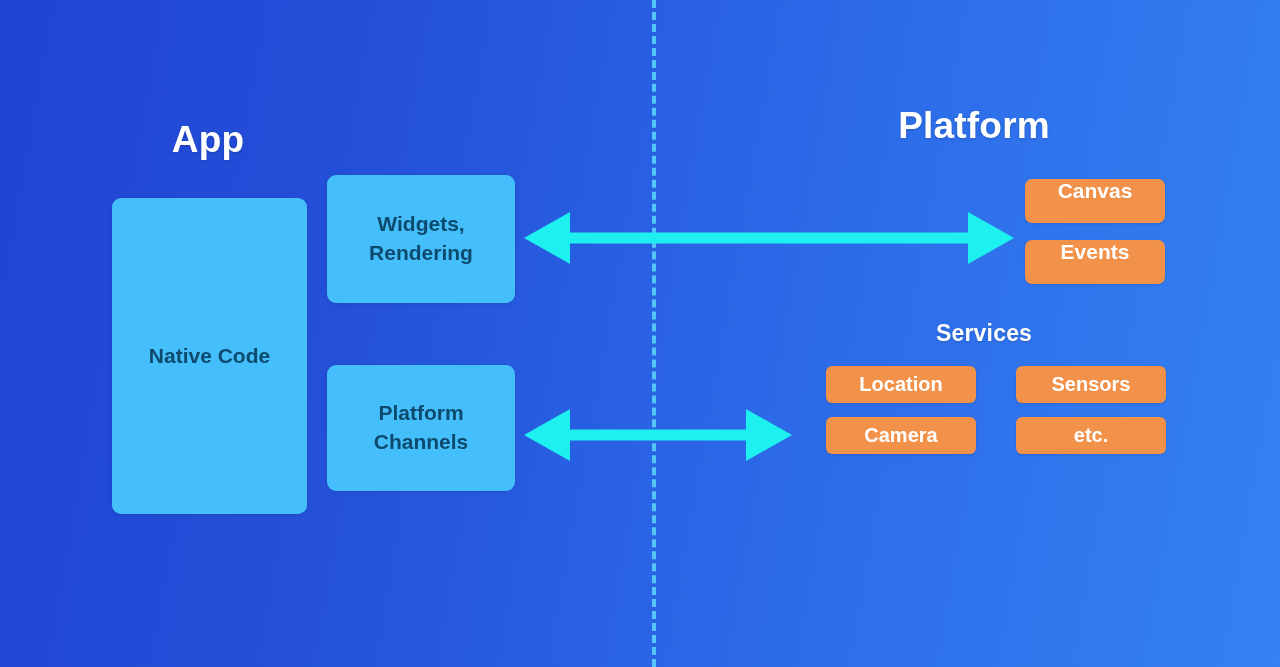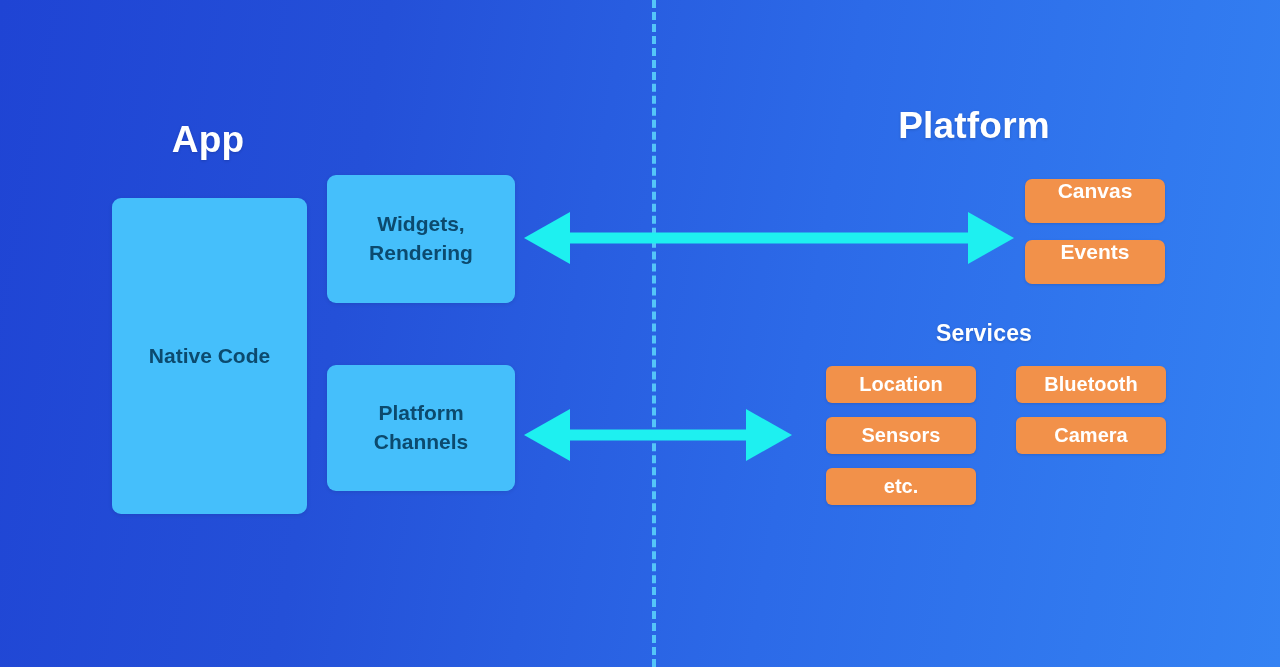--- a/index.html
+++ b/index.html
@@ -211,23 +211,20 @@
     <span>Events</span>
   </div>
 
   <div class="section-title" id="services-title">Services</div>
 
   <div id="services-grid">
     <div class="service-box">
       <span>Location</span>
     </div>
     <div class="service-box">
-      <span>Bluetooth</span>
-    </div>
-    <div class="service-box">
       <span>Sensors</span>
     </div>
     <div class="service-box">
       <span>Camera</span>
     </div>
     <div class="service-box">
       <span>etc.</span>
     </div>
   </div>
 

